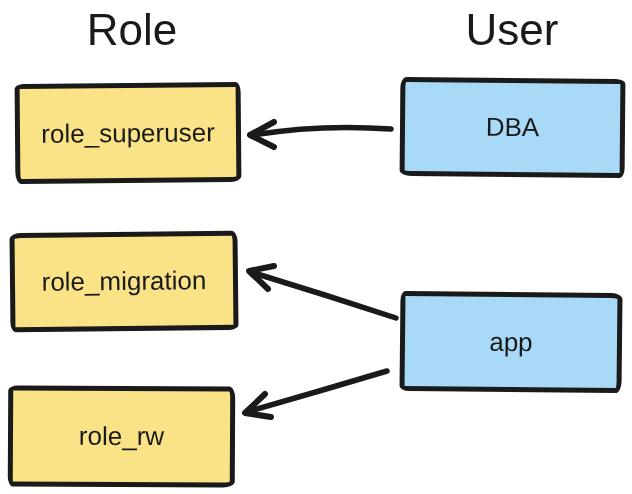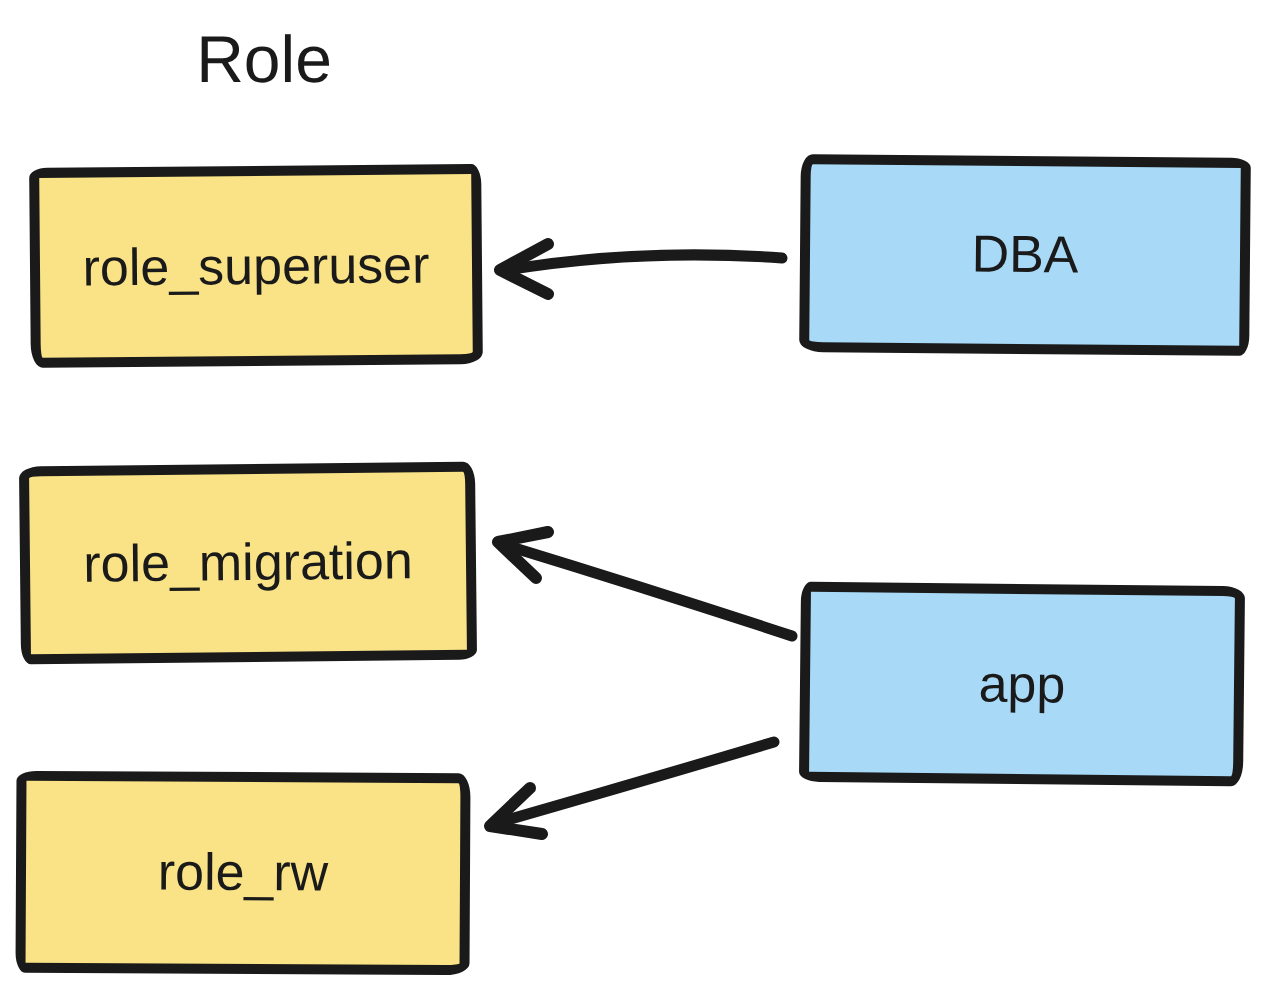--- a/index.html
+++ b/index.html
@@ -13,21 +13,21 @@
     height: 494px;
     background: #ffffff;
     overflow: hidden;
     font-family: "Liberation Sans", sans-serif;
     color: #1a1a1a;
   }
   .col-title {
     position: absolute;
     width: 200px;
     text-align: center;
-    font-size: 33px;
+    font-size: 44px;
     font-weight: 400;
     line-height: 40px;
     color: #1a1a1a;
     white-space: nowrap;
   }
   .role-title { left: 32px;  top: 10px; }
   .user-title { left: 412px; top: 10px; }
 
   .node {
     position: absolute;
@@ -84,20 +84,21 @@
   .arrow-shaft { stroke-width: 5.5px; }
   .arrow-head  { stroke-width: 6px; }
 </style>
 </head>
 <body>
 
 <div class="canvas">
 
   <div class="col-title role-title">Role</div>
 
+  <div class="col-title user-title">User</div>
 
   <svg class="arrows" viewBox="0 0 632 494" xmlns="http://www.w3.org/2000/svg">
 
     <g>
       <path class="arrow-shaft" d="M 391 129 Q 320 124 253 135"></path>
       <path class="arrow-head" d="M 274 122 L 250 135 L 274 147"></path>
     </g>
 
     <g>
       <path class="arrow-shaft" d="M 396 318 Q 326 295 254 273"></path>

